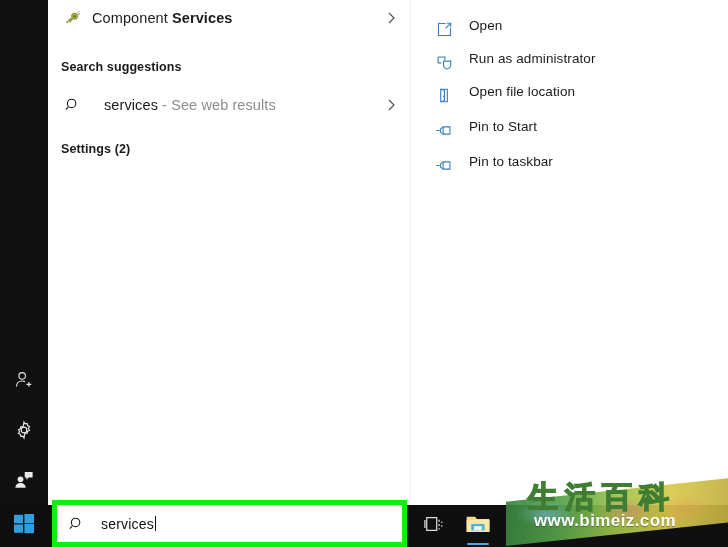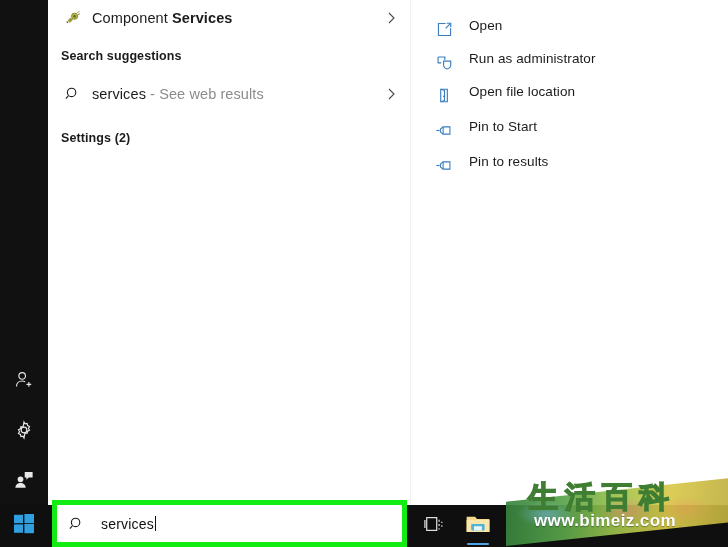--- a/index.html
+++ b/index.html
@@ -228,23 +228,23 @@
         <span class="label">
           <span>Component </span><span class="b">Services</span>
         </span>
         <span class="chev">
           <svg width="11" height="14" viewBox="0 0 11 14" fill="none" stroke="#4a4a4a" stroke-width="1.1">
             <path d="M3 2l5 5-5 5"></path>
           </svg>
         </span>
       </div>
 
-      <div class="section-head" style="margin-top:10px;">Search suggestions</div>
-
-      <div class="result-row" style="margin-top:10px;">
+      <div class="section-head" style="margin-top:21px;">Search suggestions</div>
+
+      <div class="result-row" style="margin-top:10px;gap:12px;">
         <span class="ico">
           <svg width="16" height="16" viewBox="0 0 16 16" fill="none" stroke="#1b1b1b" stroke-width="1.1">
             <circle cx="6.6" cy="6.4" r="4.2"></circle>
             <path d="M3.3 9.8L.9 12.6"></path>
           </svg>
         </span>
         <span class="label">
           <span>services</span><span class="muted"> - See web results</span>
         </span>
         <span class="chev">
@@ -305,21 +305,21 @@
       </div>
 
       <div class="cmd" style="margin-top:2px;">
         <span class="ico">
           <svg width="18" height="17" viewBox="0 0 20 18" fill="none" stroke="#3a7ebf" stroke-width="1.2">
             <path d="M9.0 5.0h7.6v8.0H9.0z"></path>
             <path d="M9.0 5.0l-3.0 2.4v3.2L9.0 13.0"></path>
             <path d="M5.0 9.0H1.4"></path>
           </svg>
         </span>
-        <span class="label">Pin to results</span>
+        <span class="label">Pin to taskbar</span>
       </div>
 
     </div>
   </div>
 
   <div id="taskbar">
 
     <div class="start-btn" title="Start">
       <span>
         <svg width="20" height="20" viewBox="0 0 20 20">

